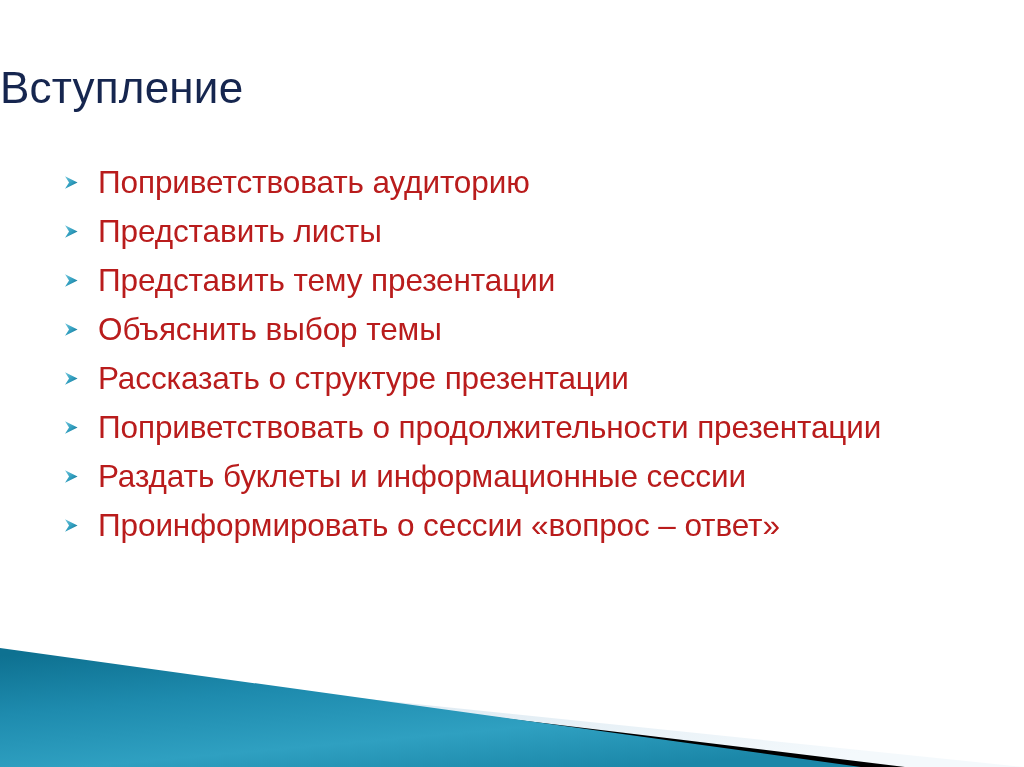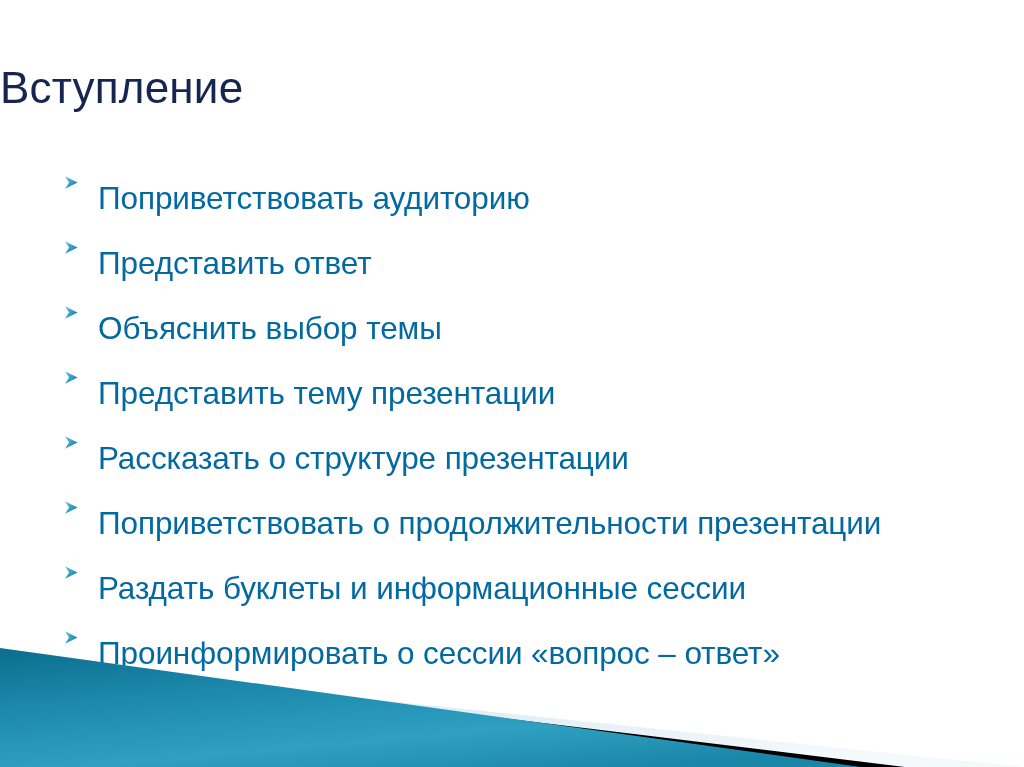--- a/index.html
+++ b/index.html
@@ -63,24 +63,23 @@
   .bullet-marker svg {
     display: block;
     width: 19px;
     height: 19px;
   }
 
   .bullet-text {
     flex: 1 1 auto;
     font-size: 31.5px;
     line-height: 40px;
-    color: #0369a1;
+    color: #b91c1c;
     font-weight: 400;
     letter-spacing: -0.1px;
-    margin-top: 16px;
   }
 
   
   .corner-deco {
     position: absolute;
     left: 0;
     bottom: 0;
     width: 1024px;
     height: 150px;
     pointer-events: none;
@@ -115,39 +114,39 @@
       </span>
       <span class="bullet-text">Поприветствовать аудиторию</span>
     </li>
 
     <li class="bullet-item">
       <span class="bullet-marker">
         <svg viewBox="0 0 20 20" xmlns="http://www.w3.org/2000/svg">
           <path d="M3.2 3.4 L16.4 10 L3.2 16.6 L7.4 10 Z" fill="url(#g1)"></path>
         </svg>
       </span>
-      <span class="bullet-text">Представить ответ</span>
+      <span class="bullet-text">Представить листы</span>
+    </li>
+
+    <li class="bullet-item">
+      <span class="bullet-marker">
+        <svg viewBox="0 0 20 20" xmlns="http://www.w3.org/2000/svg">
+          <path d="M3.2 3.4 L16.4 10 L3.2 16.6 L7.4 10 Z" fill="url(#g1)"></path>
+        </svg>
+      </span>
+      <span class="bullet-text">Представить тему презентации</span>
     </li>
 
     <li class="bullet-item">
       <span class="bullet-marker">
         <svg viewBox="0 0 20 20" xmlns="http://www.w3.org/2000/svg">
           <path d="M3.2 3.4 L16.4 10 L3.2 16.6 L7.4 10 Z" fill="url(#g1)"></path>
         </svg>
       </span>
       <span class="bullet-text">Объяснить выбор темы</span>
-    </li>
-
-    <li class="bullet-item">
-      <span class="bullet-marker">
-        <svg viewBox="0 0 20 20" xmlns="http://www.w3.org/2000/svg">
-          <path d="M3.2 3.4 L16.4 10 L3.2 16.6 L7.4 10 Z" fill="url(#g1)"></path>
-        </svg>
-      </span>
-      <span class="bullet-text">Представить тему презентации</span>
     </li>
 
     <li class="bullet-item">
       <span class="bullet-marker">
         <svg viewBox="0 0 20 20" xmlns="http://www.w3.org/2000/svg">
           <path d="M3.2 3.4 L16.4 10 L3.2 16.6 L7.4 10 Z" fill="url(#g1)"></path>
         </svg>
       </span>
       <span class="bullet-text">Рассказать о структуре презентации</span>
     </li>

